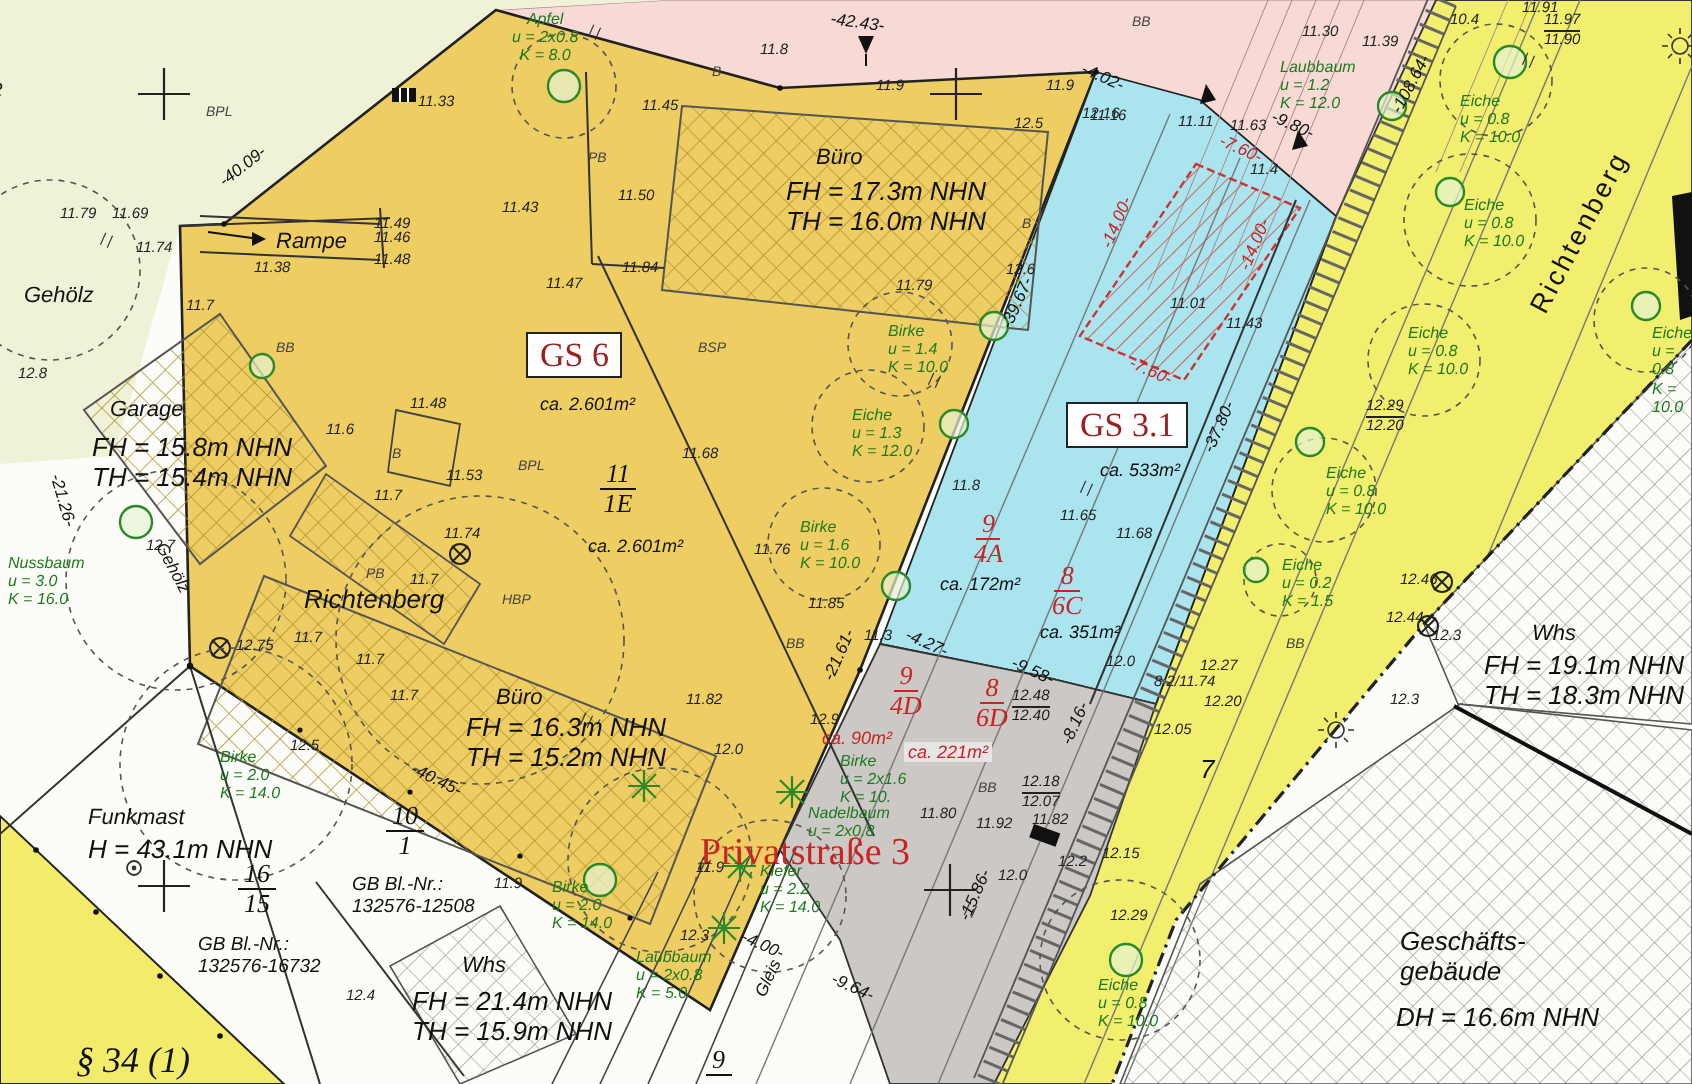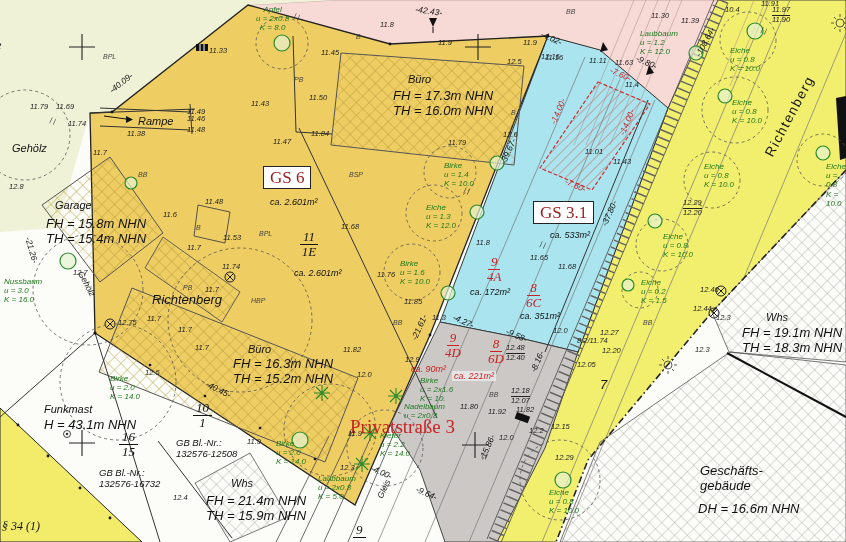--- a/index.html
+++ b/index.html
@@ -18,21 +18,21 @@
   .fh{font-size:13px;font-style:italic;color:#111;}
   .gb{font-size:9.5px;font-style:italic;color:#111;}
   .ar{font-size:9px;font-style:italic;color:#111;}
   .arr{font-size:9px;font-style:italic;color:#c22;}
   .hl{background:#e5e5e5;padding:0 2px;}
   .gs{font-family:"Liberation Serif",serif;font-size:17px;color:#9c2020;background:#fff;
       border:1.5px solid #222;padding:0 6px;line-height:1.25;}
   .st{font-family:"Liberation Serif",serif;font-size:19px;color:#c22;}
   .rb{font-size:13.5px;color:#111;letter-spacing:1.5px;}
   .pl{font-size:13px;font-style:italic;color:#111;}
-  .p34{font-family:"Liberation Serif",serif;font-size:12px;font-style:italic;color:#111;}
+  .p34{font-family:"Liberation Serif",serif;font-size:18px;font-style:italic;color:#111;padding-left:36px;}
   .tick{font-size:7px;color:#333;}
   .pair span{display:block;font-size:7.5px;font-style:italic;}
   .pair span:first-child{border-bottom:0.8px solid #222;}
   .frac{display:inline-flex;flex-direction:column;align-items:center;
         font-family:"Liberation Serif",serif;font-style:italic;font-size:13px;color:#111;}
   .frac .nu{border-bottom:1px solid currentColor;padding:0 3px;line-height:1.1;}
   .frac .de{line-height:1.15;}
   .frac.red{color:#c22;}
 </style>
 </head>

